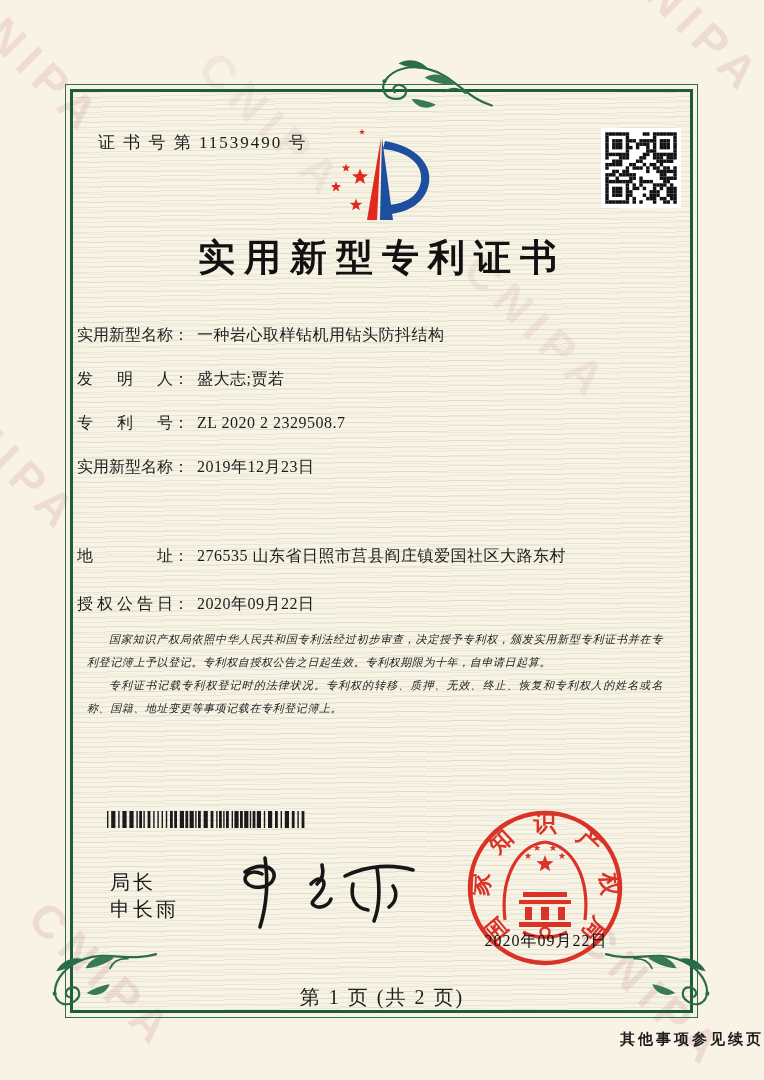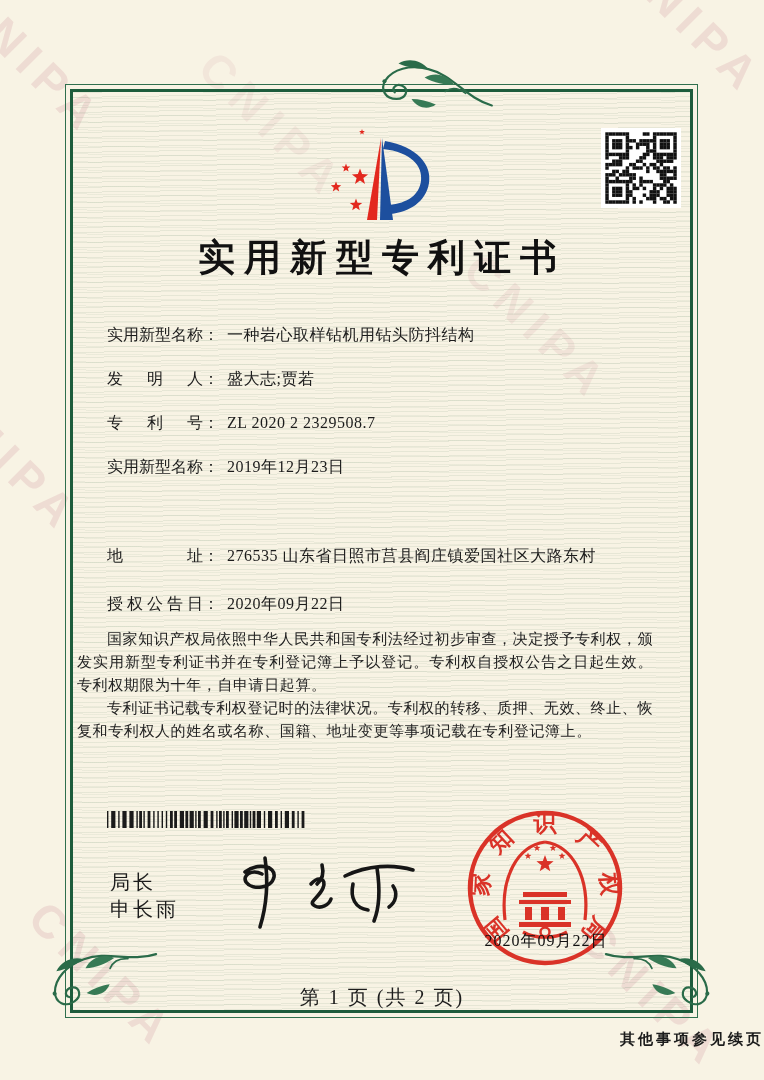--- a/index.html
+++ b/index.html
@@ -33,28 +33,28 @@
   
   .certno{position:absolute; z-index:4; left:98px; top:131px; font-size:17px; letter-spacing:2px;}
   .logo{position:absolute; z-index:4; left:325px; top:125px;}
   .qrbox{position:absolute; z-index:4; left:601px; top:128px; width:80px; height:80px; background:#fff;}
   .title{
     position:absolute; z-index:4; left:0; right:0; top:233px;
     text-align:center; font-size:37px; font-weight:bold;
     letter-spacing:9px; padding-left:0; color:#111;
   }
   
-  .frow{position:absolute; z-index:4; left:107px; font-size:16px; white-space:nowrap;}
+  .frow{position:absolute; z-index:4; left:77px; font-size:16px; white-space:nowrap;}
   .flabel{display:inline-block; width:96px; text-align:justify; text-align-last:justify; vertical-align:bottom;}
   .fcolon{display:inline-block; margin-right:8px;}
   .fvalue{letter-spacing:.5px;}
   .fgroup2{position:absolute; left:305px; top:0; white-space:nowrap;}
   
-  .paras{position:absolute; z-index:4; left:77px; top:628px; width:576px;
-    font-size:15px; line-height:23px; letter-spacing:.6px; color:#222; text-align:justify;}
+  .paras{position:absolute; z-index:4; left:87px; top:628px; width:576px;
+    font-size:11px; line-height:23px; letter-spacing:.6px; color:#222; text-align:justify;font-style:italic;}
   .paras p{margin:0; text-indent:2em;}
   
   .barcode{position:absolute; z-index:4; left:107px; top:811px;}
   .signer{position:absolute; z-index:4; left:110px; top:869px; font-size:20px; letter-spacing:3px; line-height:27px;}
   .signature{position:absolute; z-index:4; left:225px; top:853px;}
   .seal{position:absolute; z-index:4; left:465px; top:808px; opacity:.93;}
   .sealdate{position:absolute; z-index:5; left:458px; top:931px; width:176px; text-align:center;
     font-size:16px; letter-spacing:1px; color:#101010;}
   .pageno{position:absolute; z-index:4; left:0; right:0; top:984px; text-align:center; font-size:20px; letter-spacing:2px;}
   .footnote{position:absolute; z-index:4; left:0; right:0; top:1030px; text-align:right; font-size:15px; letter-spacing:3px;font-weight:bold;}
@@ -88,20 +88,21 @@
     </defs>
     <use href="#fl"></use>
   </svg>
   <svg class="ornament" style="left:36px; top:936px; transform:rotate(-34deg);" width="120" height="66" viewBox="0 0 130 60">
       <use href="#fl"></use>
     </svg>
   <svg class="ornament" style="left:606px; top:936px; transform:scaleX(-1) rotate(-34deg);" width="120" height="66" viewBox="0 0 130 60">
       <use href="#fl"></use>
     </svg>
 
+  <div class="certno">证 书 号 第 11539490 号</div>
 
   <svg class="logo" width="120" height="100" viewBox="0 0 120 100">
     <g id="logo-stars" fill="#e3281e">
         <path d="M37.0,4.0L37.7,6.0L39.9,6.1L38.2,7.4L38.8,9.4L37.0,8.3L35.2,9.4L35.8,7.4L34.1,6.1L36.3,6.0Z"></path>
         <path d="M21.0,38.5L22.1,41.5L25.3,41.6L22.8,43.6L23.6,46.6L21.0,44.9L18.4,46.6L19.2,43.6L16.7,41.6L19.9,41.5Z"></path>
         <path d="M11.0,56.5L12.4,60.1L16.2,60.3L13.2,62.7L14.2,66.4L11.0,64.3L7.8,66.4L8.8,62.7L5.8,60.3L9.6,60.1Z"></path>
         <path d="M35.0,43.5L37.1,49.1L43.1,49.4L38.4,53.1L40.0,58.9L35.0,55.6L30.0,58.9L31.6,53.1L26.9,49.4L32.9,49.1Z"></path>
         <path d="M31.0,73.5L32.6,77.8L37.2,78.0L33.6,80.8L34.8,85.3L31.0,82.7L27.2,85.3L28.4,80.8L24.8,78.0L29.4,77.8Z"></path>
       </g>
     <polygon points="56,13 42,95 52,95" fill="#e3281e"></polygon>

